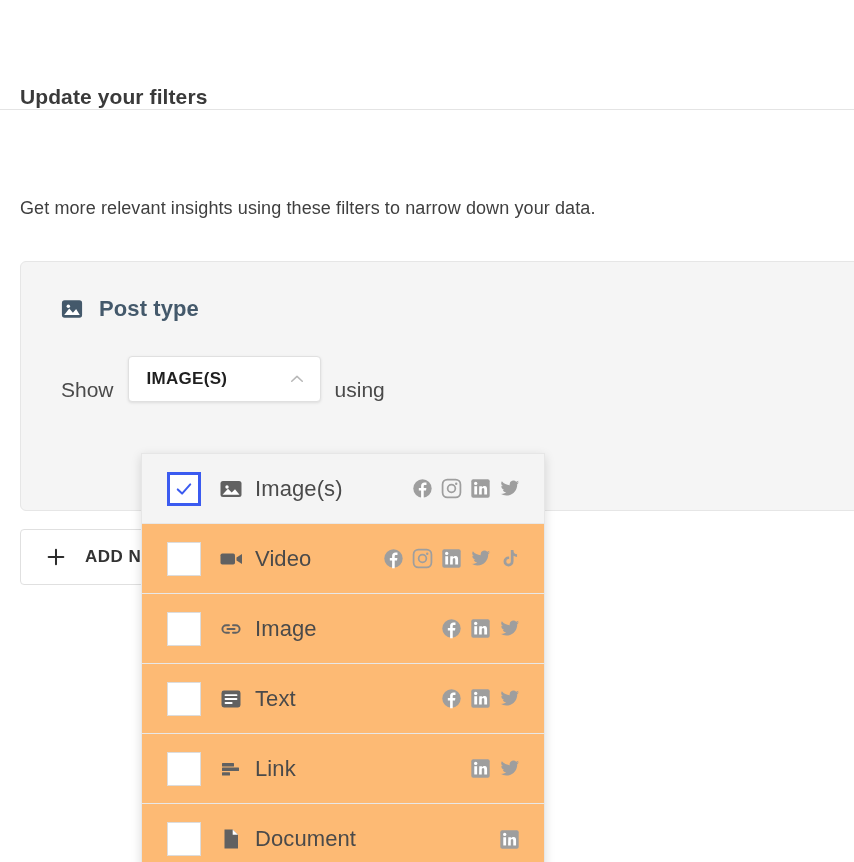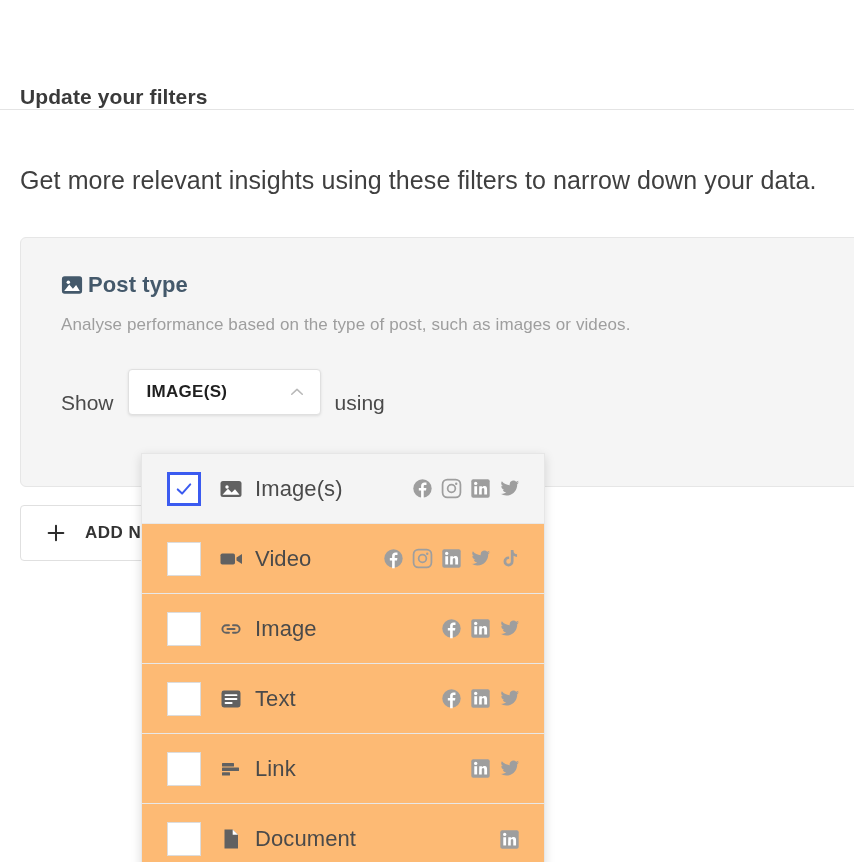--- a/index.html
+++ b/index.html
@@ -31,41 +31,41 @@
     color: #3a3a3a;
     letter-spacing: 0.1px;
   }
 
   
   .modal-body {
     padding: 0 20px;
     position: relative;
   }
   .intro-text {
-    margin-top: 56px;
-    font-size: 25px;
+    margin-top: 88px;
+    font-size: 18px;
     color: #3f3f3f;
     letter-spacing: 0.1px;
   }
 
   
   .filter-card {
     margin-top: 42px;
     margin-right: -40px;      
     background: #f5f5f5;
     border: 1px solid #e6e6e6;
     border-radius: 6px;
     padding: 34px 40px 40px 40px;
     box-sizing: border-box;
     height: 250px;
   }
   .card-heading {
     display: flex;
     align-items: center;
-    gap: 5px;
+    gap: 16px;
   }
   .card-heading-title {
     font-size: 22px;
     font-weight: bold;
     color: #44596b;
     letter-spacing: 0.1px;
   }
   .card-desc {
     margin-top: 17px;
     font-size: 17px;
@@ -231,21 +231,20 @@
       <span class="type-icon" style="margin-left:0;width:22px;height:22px;">
         <svg viewBox="0 0 24 24" width="22" height="22" aria-hidden="true">
           <rect x="1" y="2.5" width="22" height="19" rx="3" fill="#44596b"></rect>
           <circle cx="8" cy="9" r="1.9" fill="#ffffff"></circle>
           <path d="M3.5 18.5 L9 11.5 L13 16 L16.5 12 L20.5 18.5 Z" fill="#ffffff"></path>
         </svg>
       </span>
       <span class="card-heading-title">Post type</span>
     </div>
 
-    <div class="card-desc">Analyse performance based on the type of post, such as images or videos.</div>
 
     <div class="card-controls">
       <span class="control-word">Show</span>
 
       <div class="select-button">
         <span class="select-button-label">IMAGE(S)</span>
         <span class="chevron-up">
           <svg viewBox="0 0 24 24" width="18" height="18" aria-hidden="true">
             <path d="M5 15 L12 8.5 L19 15" fill="none" stroke="#b8b8b8" stroke-width="2.1" stroke-linecap="round" stroke-linejoin="round"></path>
           </svg>

